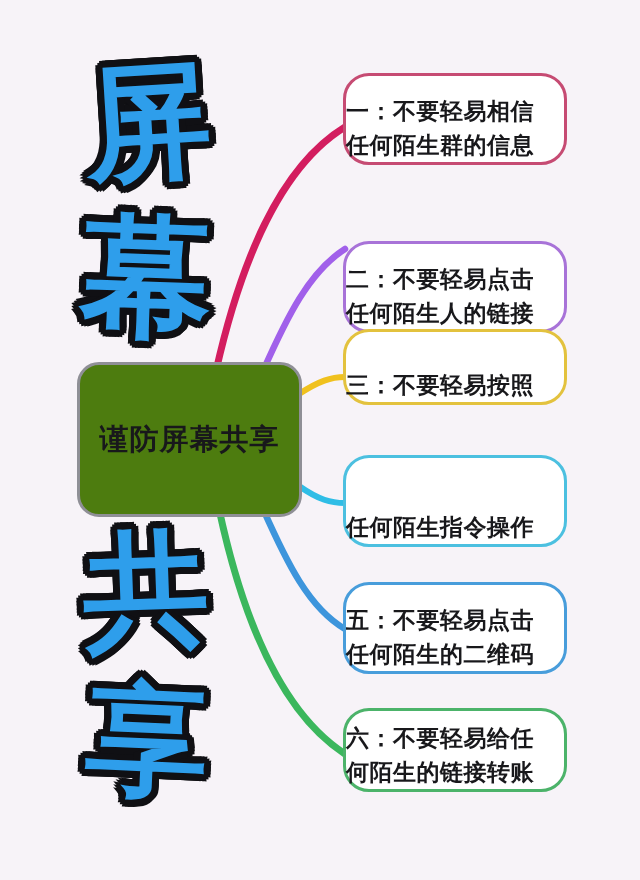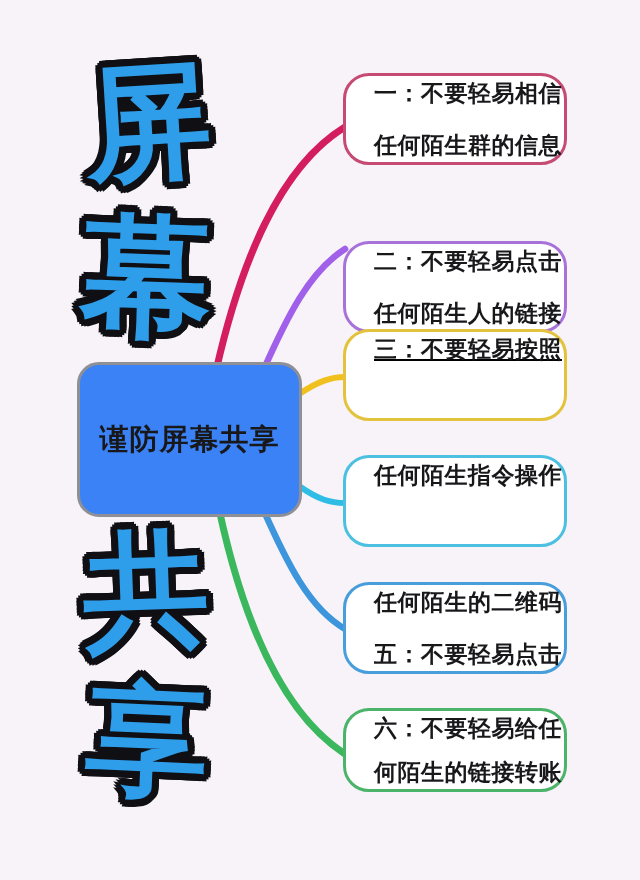--- a/index.html
+++ b/index.html
@@ -20,40 +20,40 @@
       7px 0 0 #101014, -7px 0 0 #101014, 0 7px 0 #101014, 0 -7px 0 #101014,
       5px 5px 0 #101014, -5px 5px 0 #101014, 5px -5px 0 #101014, -5px -5px 0 #101014,
       7px 3px 0 #101014, 7px -3px 0 #101014, -7px 3px 0 #101014, -7px -3px 0 #101014,
       3px 7px 0 #101014, -3px 7px 0 #101014, 3px -7px 0 #101014, -3px -7px 0 #101014;
   }
 
   .center-node {
     position: absolute; z-index: 2;
     left: 77px; top: 362px; width: 225px; height: 155px;
     box-sizing: border-box;
-    background: #3b82f6;
+    background: #4d7c0f;
     border: 3px solid #8f8f96;
     border-radius: 22px;
     display: flex; flex-direction: column;
     justify-content: center; align-items: center;
   }
   .center-node .cline {
     font-size: 29px; font-weight: 700; line-height: 45px;
     letter-spacing: 1px; color: #18181b; white-space: nowrap;
   }
 
   .bubble {
     position: absolute; z-index: 2;
     left: 343px; width: 224px;
     box-sizing: border-box;
     background: #ffffff;
     border: 3px solid #888;
     border-radius: 26px;
-    display: flex; flex-direction: column; justify-content: space-between;
-    padding-left: 28px;
+    display: flex; flex-direction: column; justify-content: flex-end;
+    padding-left: 0;
   }
   .bubble .bline {
     font-size: 23px; font-weight: 700; line-height: 34px;
     letter-spacing: 0.5px; color: #18181b; white-space: nowrap;
   }
 </style>
 </head>
 <body style="background: rgb(247, 243, 248);">
 
 <svg class="curves" width="640" height="880" viewBox="0 0 640 880">
@@ -77,29 +77,29 @@
 <div class="bubble" style="top: 73px; height: 92px; border-color: rgb(198, 75, 115);">
   <div class="bline">一：不要轻易相信</div>
   <div class="bline">任何陌生群的信息</div>
 </div>
 
 <div class="bubble" style="top: 201px; height: 92px; border-color: rgb(168, 115, 216); margin-top: 40px;">
   <div class="bline">二：不要轻易点击</div>
   <div class="bline">任何陌生人的链接</div>
 </div>
 
-<div class="bubble" style="top: 329px; height: 92px; border-color: rgb(227, 194, 62); text-decoration: underline;">
+<div class="bubble" style="top: 329px; height: 76px; border-color: rgb(227, 194, 62);">
   <div class="bline">三：不要轻易按照</div>
 </div>
 
 <div class="bubble" style="top: 455px; height: 92px; border-color: rgb(76, 192, 224);">
   <div class="bline">任何陌生指令操作</div>
 </div>
 
 <div class="bubble" style="top: 582px; height: 92px; border-color: rgb(72, 157, 219);">
+  <div class="bline">五：不要轻易点击</div>
   <div class="bline">任何陌生的二维码</div>
-  <div class="bline">五：不要轻易点击</div>
 </div>
 
 <div class="bubble" style="top: 708px; height: 84px; border-color: rgb(76, 179, 106);">
   <div class="bline">六：不要轻易给任</div>
   <div class="bline">何陌生的链接转账</div>
 </div>
 
 </body></html>

